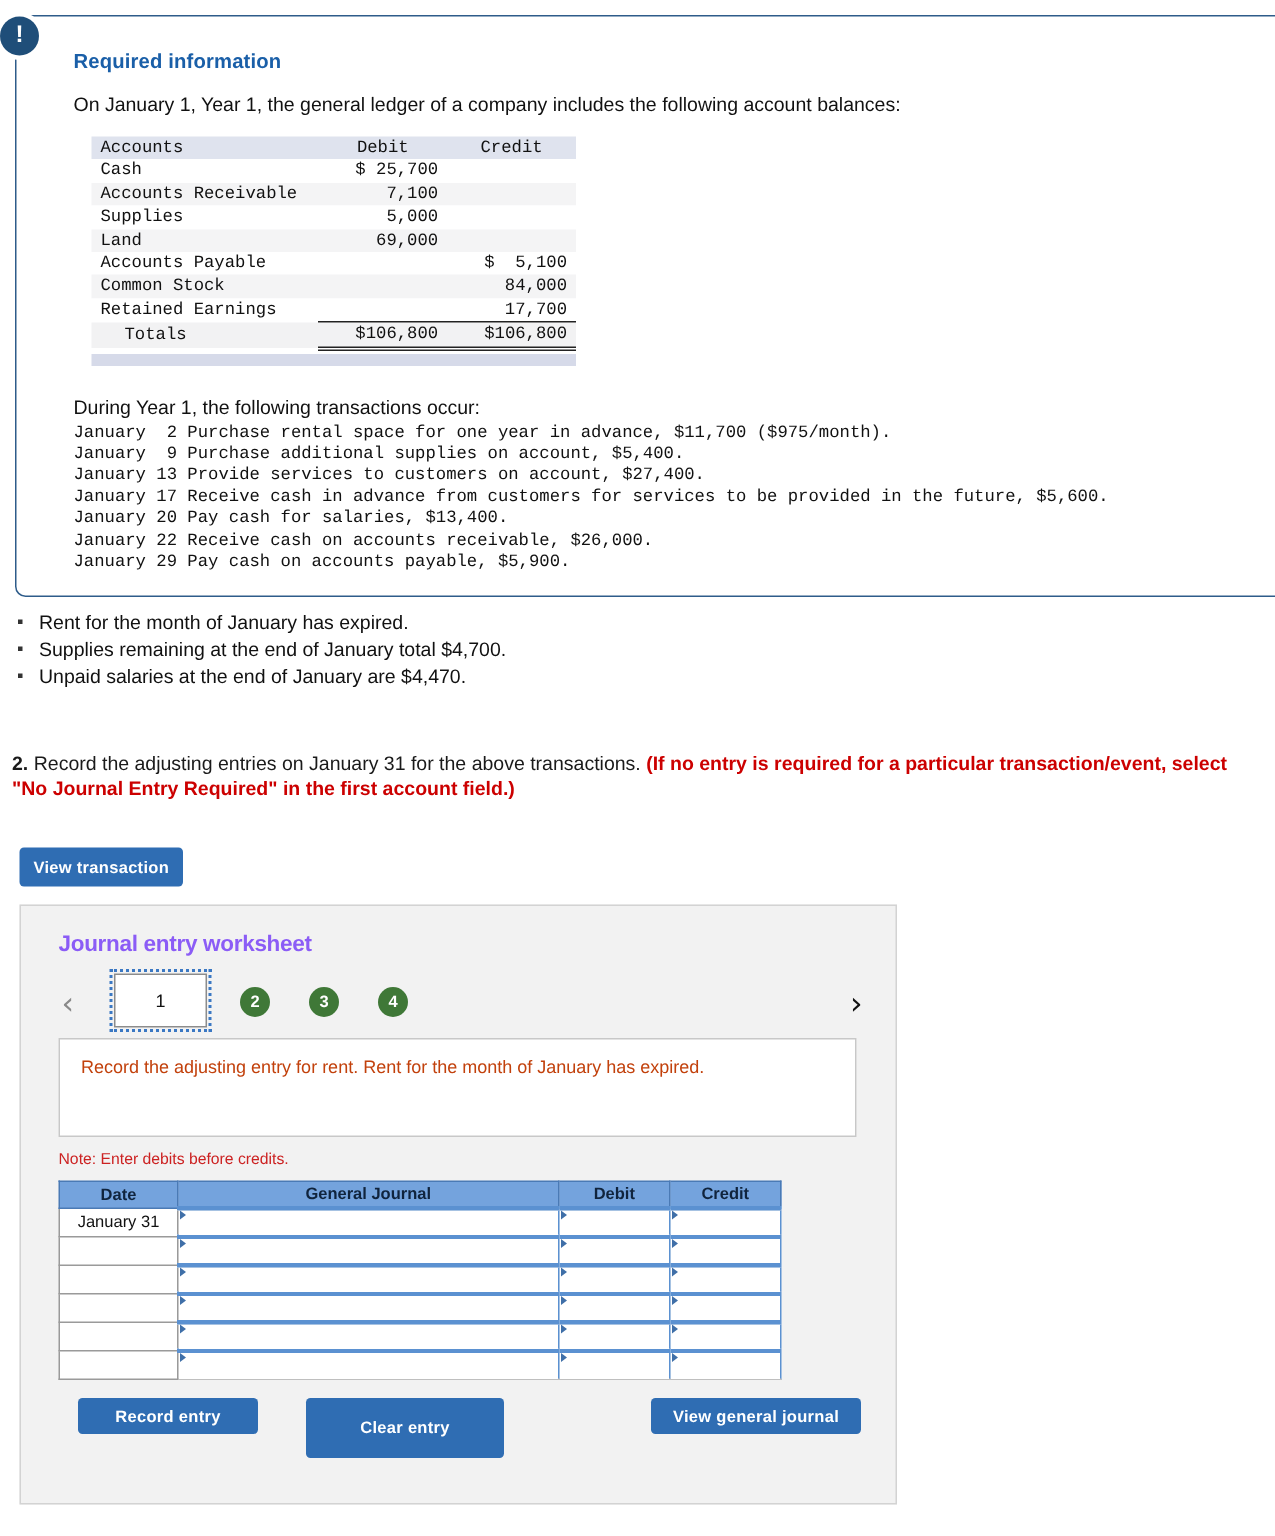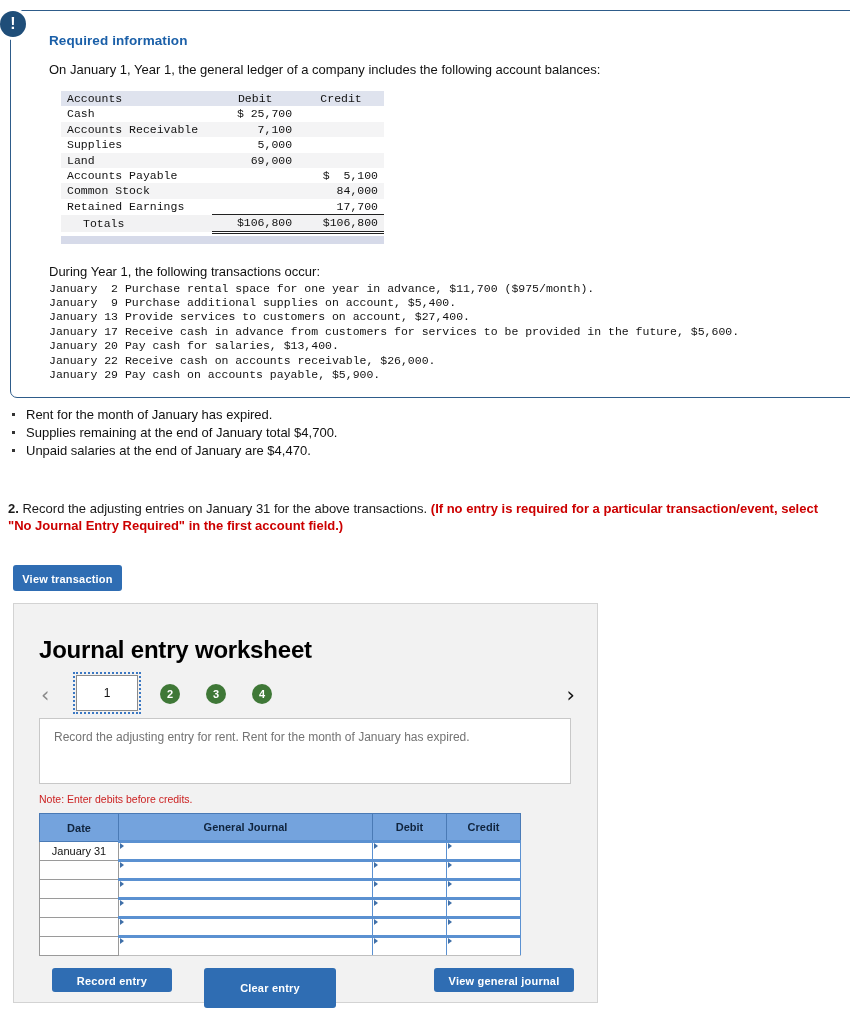--- a/index.html
+++ b/index.html
@@ -152,25 +152,25 @@
 
   
   .worksheet {
     position: absolute;
     left: 13px; top: 603px;
     width: 585px; height: 400px;
     background: #f2f2f2;
     border: 1px solid #d3d3d3;
   }
   .ws-title {
-    margin: 32px 0 0 25px;
-    font-size: 24px;
+    margin: 17px 0 0 25px;
+    font-size: 15px;
     font-weight: bold;
     letter-spacing: -.2px;
-    color: #000000;
+    color: #8b5cf6;
   }
 
   
   .pager {
     position: relative;
     margin: 14px 0 0 0;
     height: 34px;
   }
   .chev {
     position: absolute;
@@ -212,42 +212,42 @@
 
   
   .prompt-box {
     margin: 6px 0 0 25px;
     width: 532px; height: 66px;
     background: #ffffff;
     border: 1px solid #c8c8c8;
     padding: 10px 14px;
     font-size: 12px;
     line-height: 16px;
-    color: #737373;
+    color: #c2410c;
   }
   .note {
     margin: 9px 0 0 25px;
     font-size: 10.5px;
     color: #cc2222;
   }
 
   
   .jtable {
     margin: 8px 0 0 25px;
     border-collapse: collapse;
     width: 481px;
     table-layout: fixed;
   }
   .jtable th {
     background: #74a3dd;
     border: 1px solid #4a7ab5;
     color: #10243d;
     font-size: 11px;
     font-weight: bold;
-    height: 28px;
+    height: 18px;
     padding: 0;
   }
   .jtable col.c-date { width: 79px; }
   .jtable col.c-gj  { width: 254px; }
   .jtable col.c-deb { width: 74px; }
   .jtable col.c-cre { width: 74px; }
   .jtable td {
     height: 19px;
     padding: 0;
     border: 1px solid #9a9a9a;

